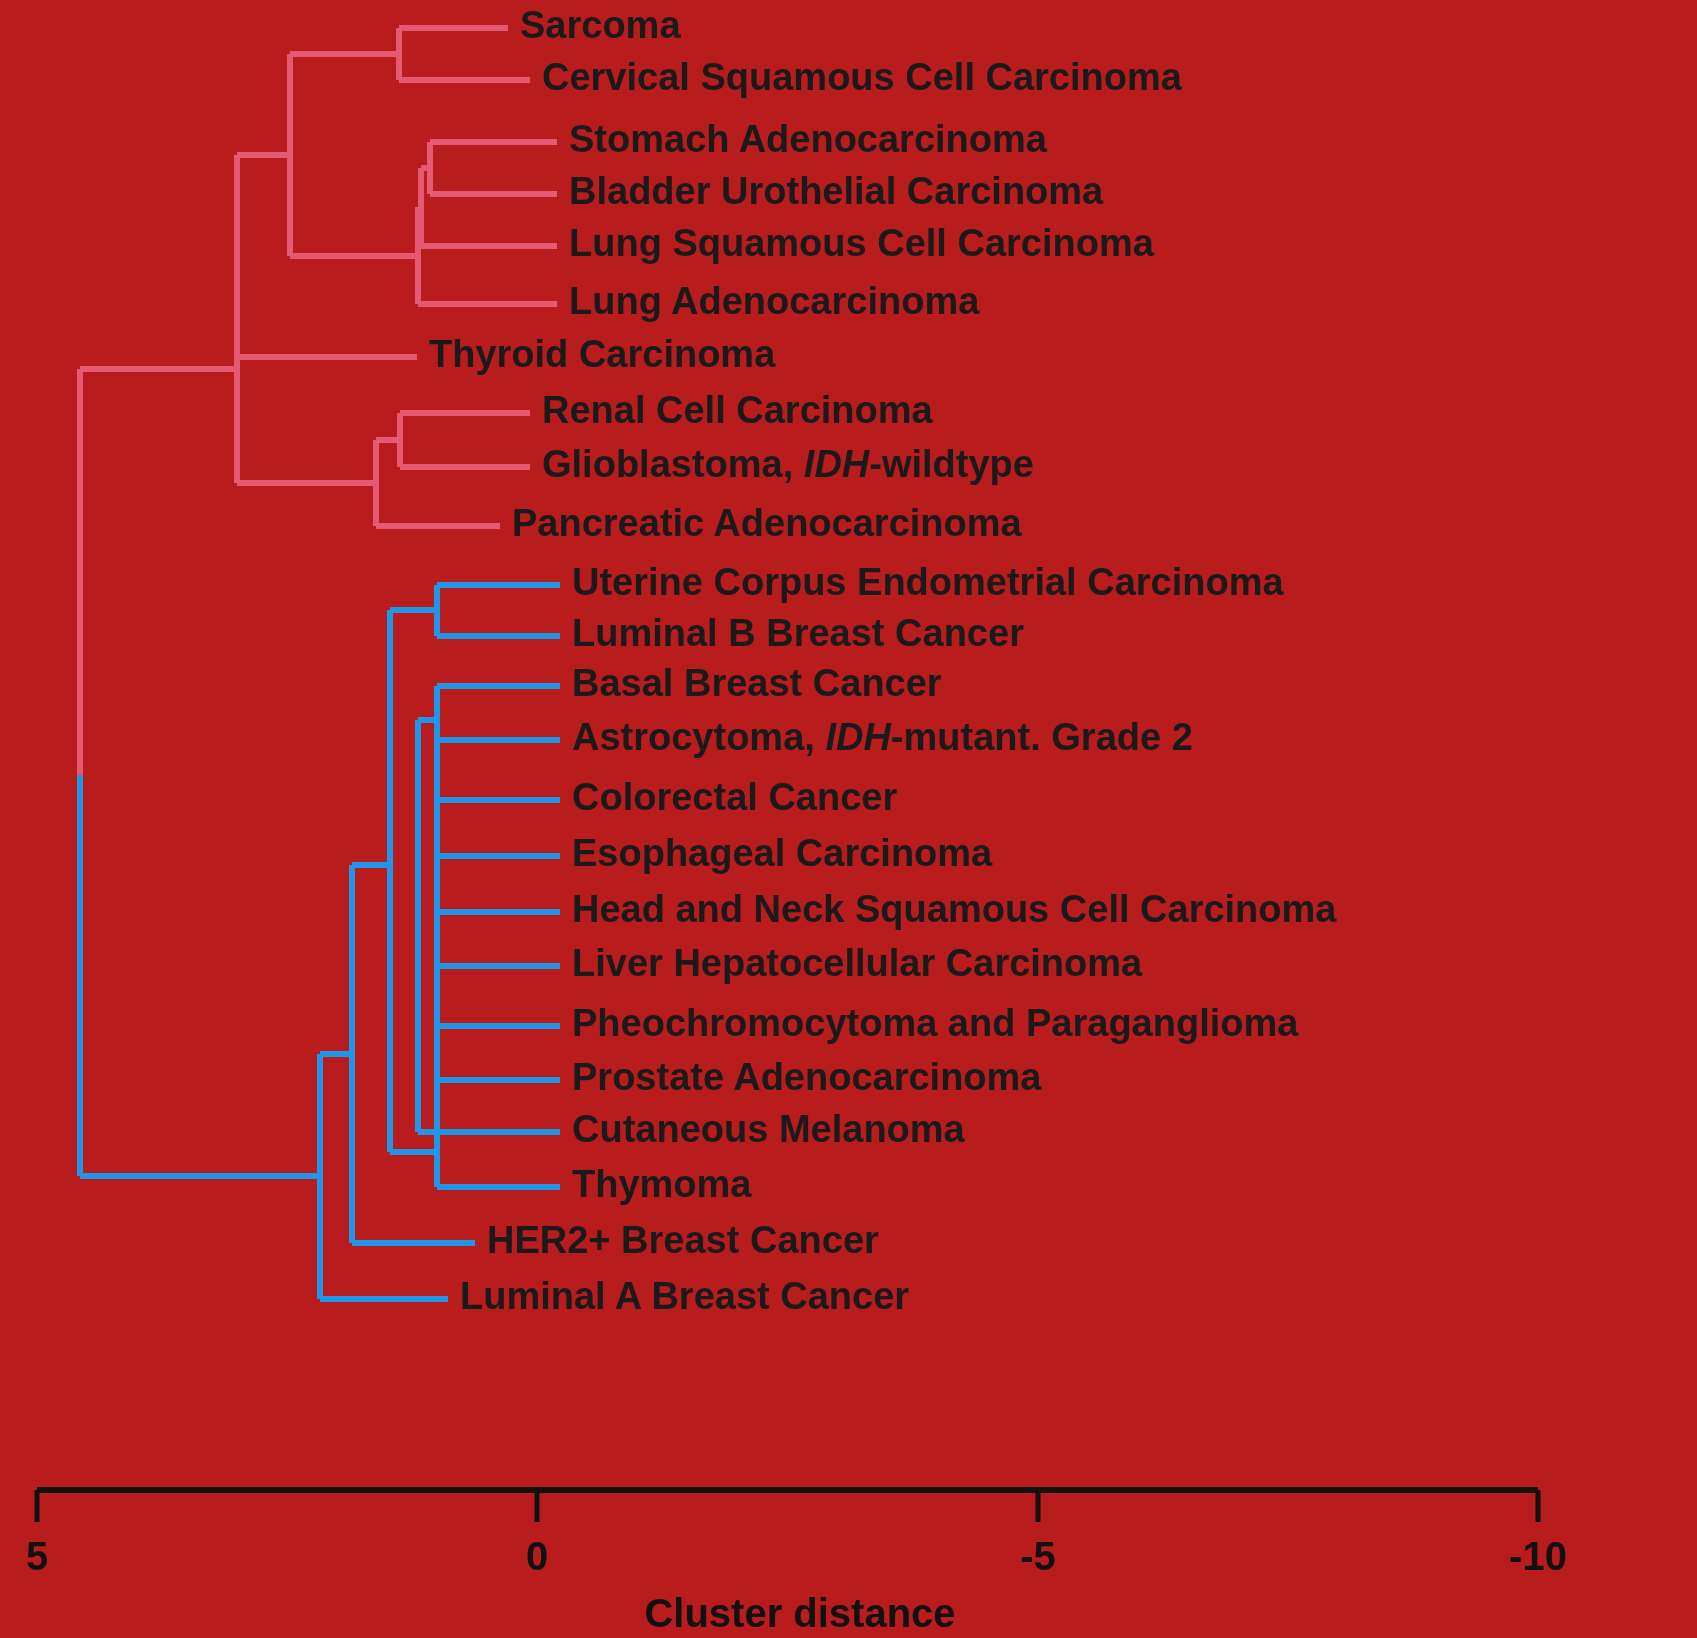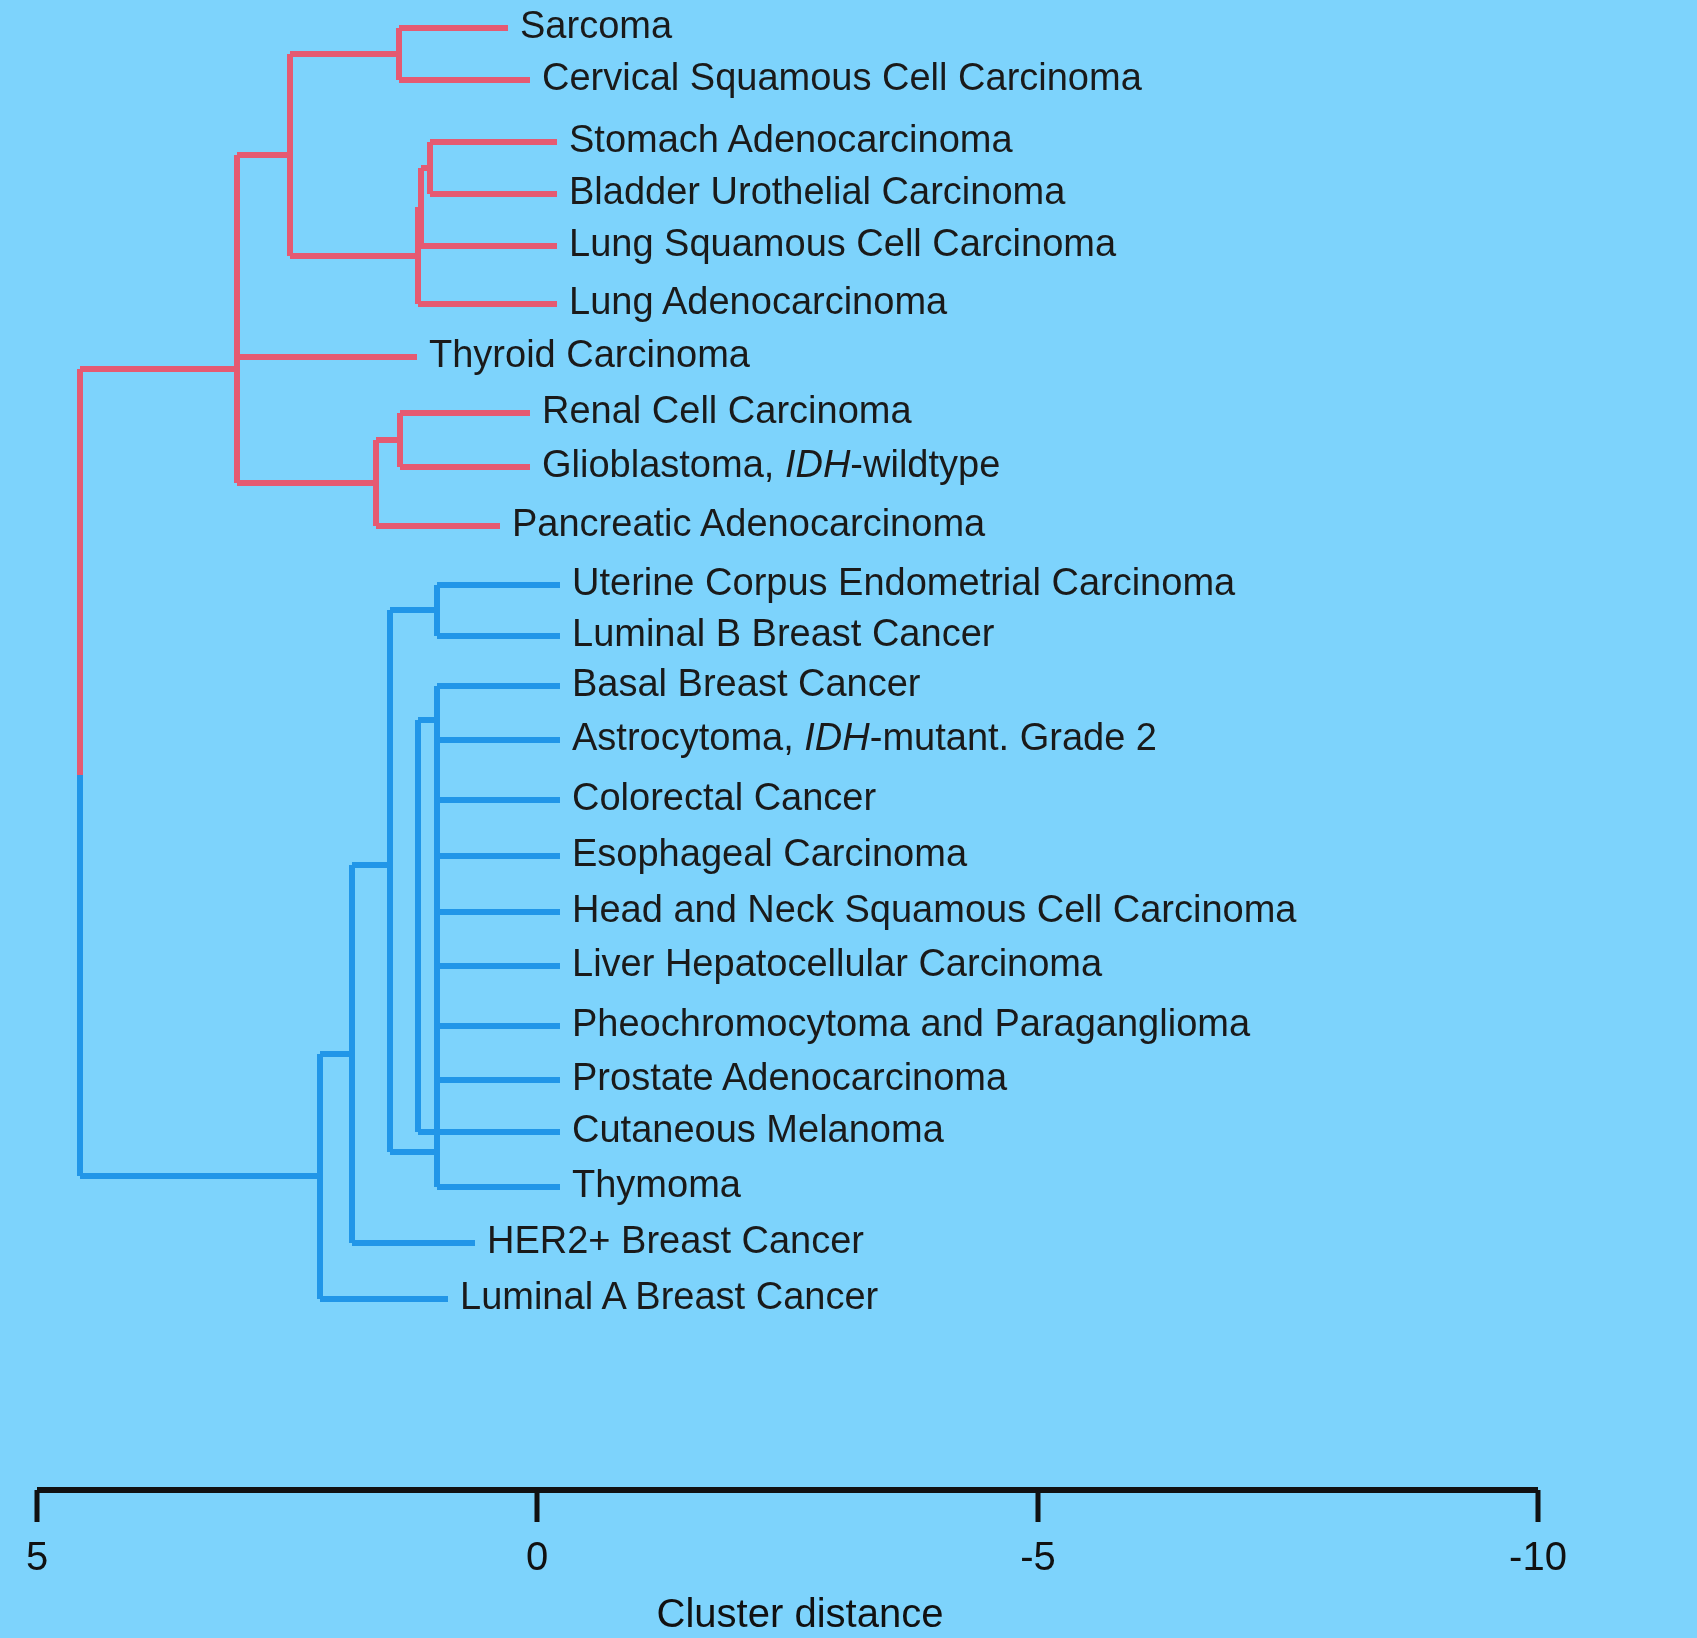--- a/index.html
+++ b/index.html
@@ -7,22 +7,23 @@
     padding: 0;
     background: #ffffff;
   }
   body {
     font-family: "Liberation Sans", sans-serif;
   }
   #fig {
     position: relative;
     width: 1697px;
     height: 1638px;
-    background: #7dd3fc;
+    background: #b91c1c;
     overflow: hidden;
+    font-weight: bold;
   }
   svg.dendro {
     position: absolute;
     left: 0;
     top: 0;
     width: 1697px;
     height: 1638px;
   }
   .leaf-label {
     font-family: "Liberation Sans", sans-serif;

